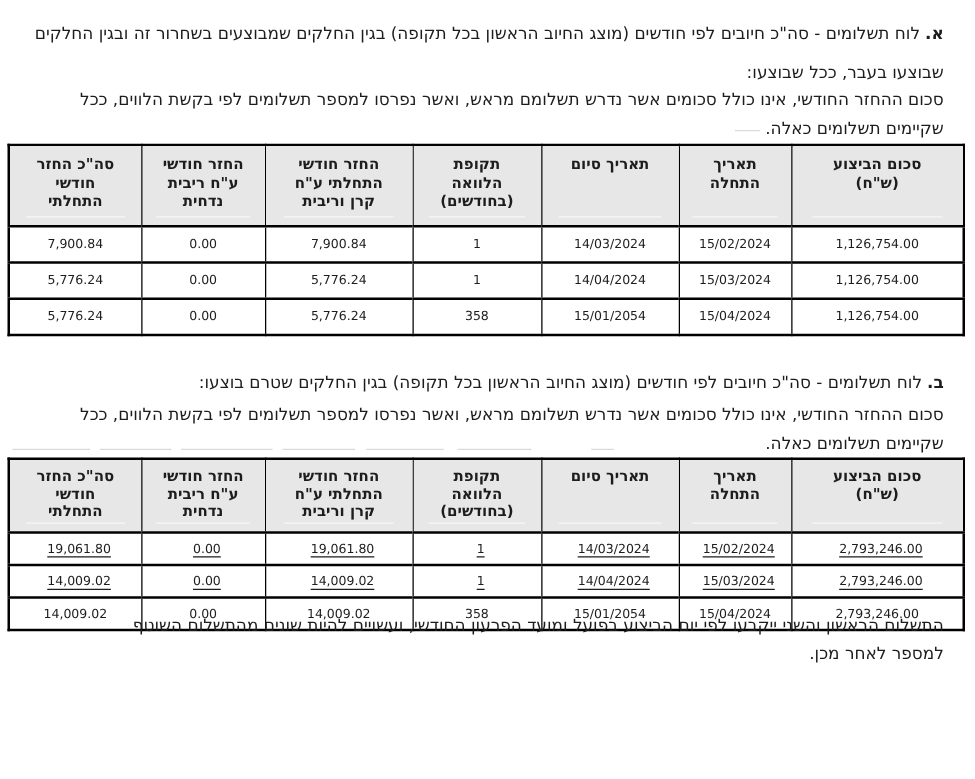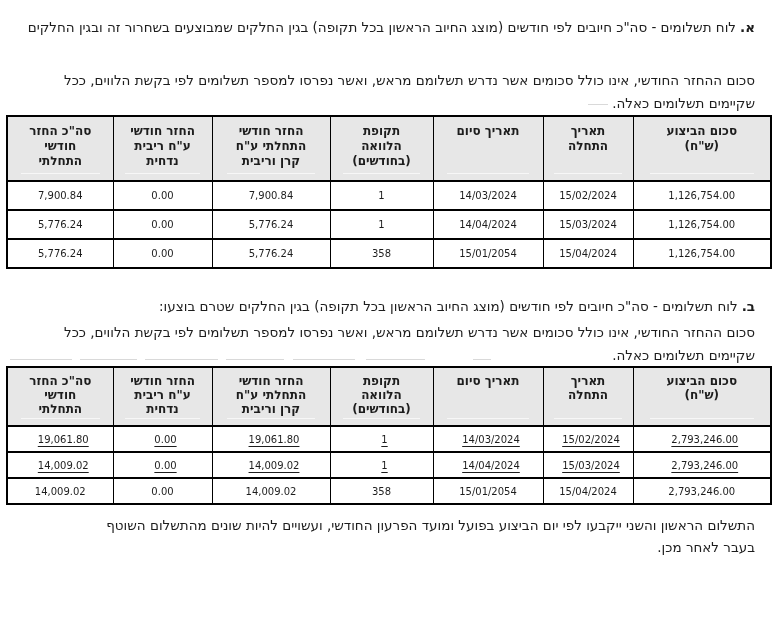--- a/index.html
+++ b/index.html
@@ -6,21 +6,21 @@
   body{
     width:780px;height:623px;background:#ffffff;position:relative;overflow:hidden;
     font-family:"DejaVu Sans",sans-serif;color:#1d1d1d;direction:rtl;
   }
   .para{position:absolute;right:25px;left:22px;text-align:right;font-size:13.5px;}
   .marker{font-weight:bold;padding-left:4px;}
   #para-a{top:12px;line-height:31px;}
   #note-a{top:69px;line-height:23px;}
   #para-b{top:294px;line-height:24px;}
   #note-b{top:321px;line-height:23px;}
-  #footer-note{top:514px;line-height:22px;}
+  #footer-note{top:490px;line-height:22px;}
 
   table{
     position:absolute;right:8px;width:764px;border-collapse:collapse;
     border:2px solid #000;table-layout:fixed;background:#fff;
   }
   #table1{top:115px;}
   #table2{top:366px;}
   th,td{border:1px solid #000;}
   th{
     background:#e7e7e7;font-weight:bold;font-size:12px;line-height:15px;
@@ -45,20 +45,21 @@
   .fl4{top:359px;left:226px;width:58px;}
   .fl5{top:359px;left:293px;width:62px;}
   .fl6{top:359px;left:366px;width:59px;}
   .fl7{top:359px;left:473px;width:18px;}
 </style>
 </head>
 <body>
 
 <div class="para" id="para-a">
   <span class="marker">א.</span><span>לוח תשלומים - סה"כ חיובים לפי חודשים (מוצג החיוב הראשון בכל תקופה) בגין החלקים שמבוצעים בשחרור זה  ובגין החלקים</span>
+  <div>שבוצעו בעבר, ככל שבוצעו:</div>
 </div>
 
 <div class="para" id="note-a">
   <div>סכום ההחזר החודשי, אינו כולל סכומים אשר נדרש תשלומם מראש, ואשר נפרסו למספר תשלומים לפי בקשת הלווים, ככל</div>
   <div>שקיימים תשלומים כאלה.</div>
 </div>
 
 <span class="field-line fl-a"></span>
 
 <table id="table1">
@@ -225,14 +226,14 @@
       <td>358</td>
       <td>14,009.02</td>
       <td>0.00</td>
       <td>14,009.02</td>
     </tr>
   </tbody>
 </table>
 
 <div class="para" id="footer-note">
   <div>התשלום הראשון והשני ייקבעו לפי יום הביצוע בפועל ומועד הפרעון החודשי, ועשויים להיות שונים מהתשלום השוטף</div>
-  <div>בעבר לאחר מכן.</div>
+  <div>למספר לאחר מכן.</div>
 </div>
 
 </body></html>

